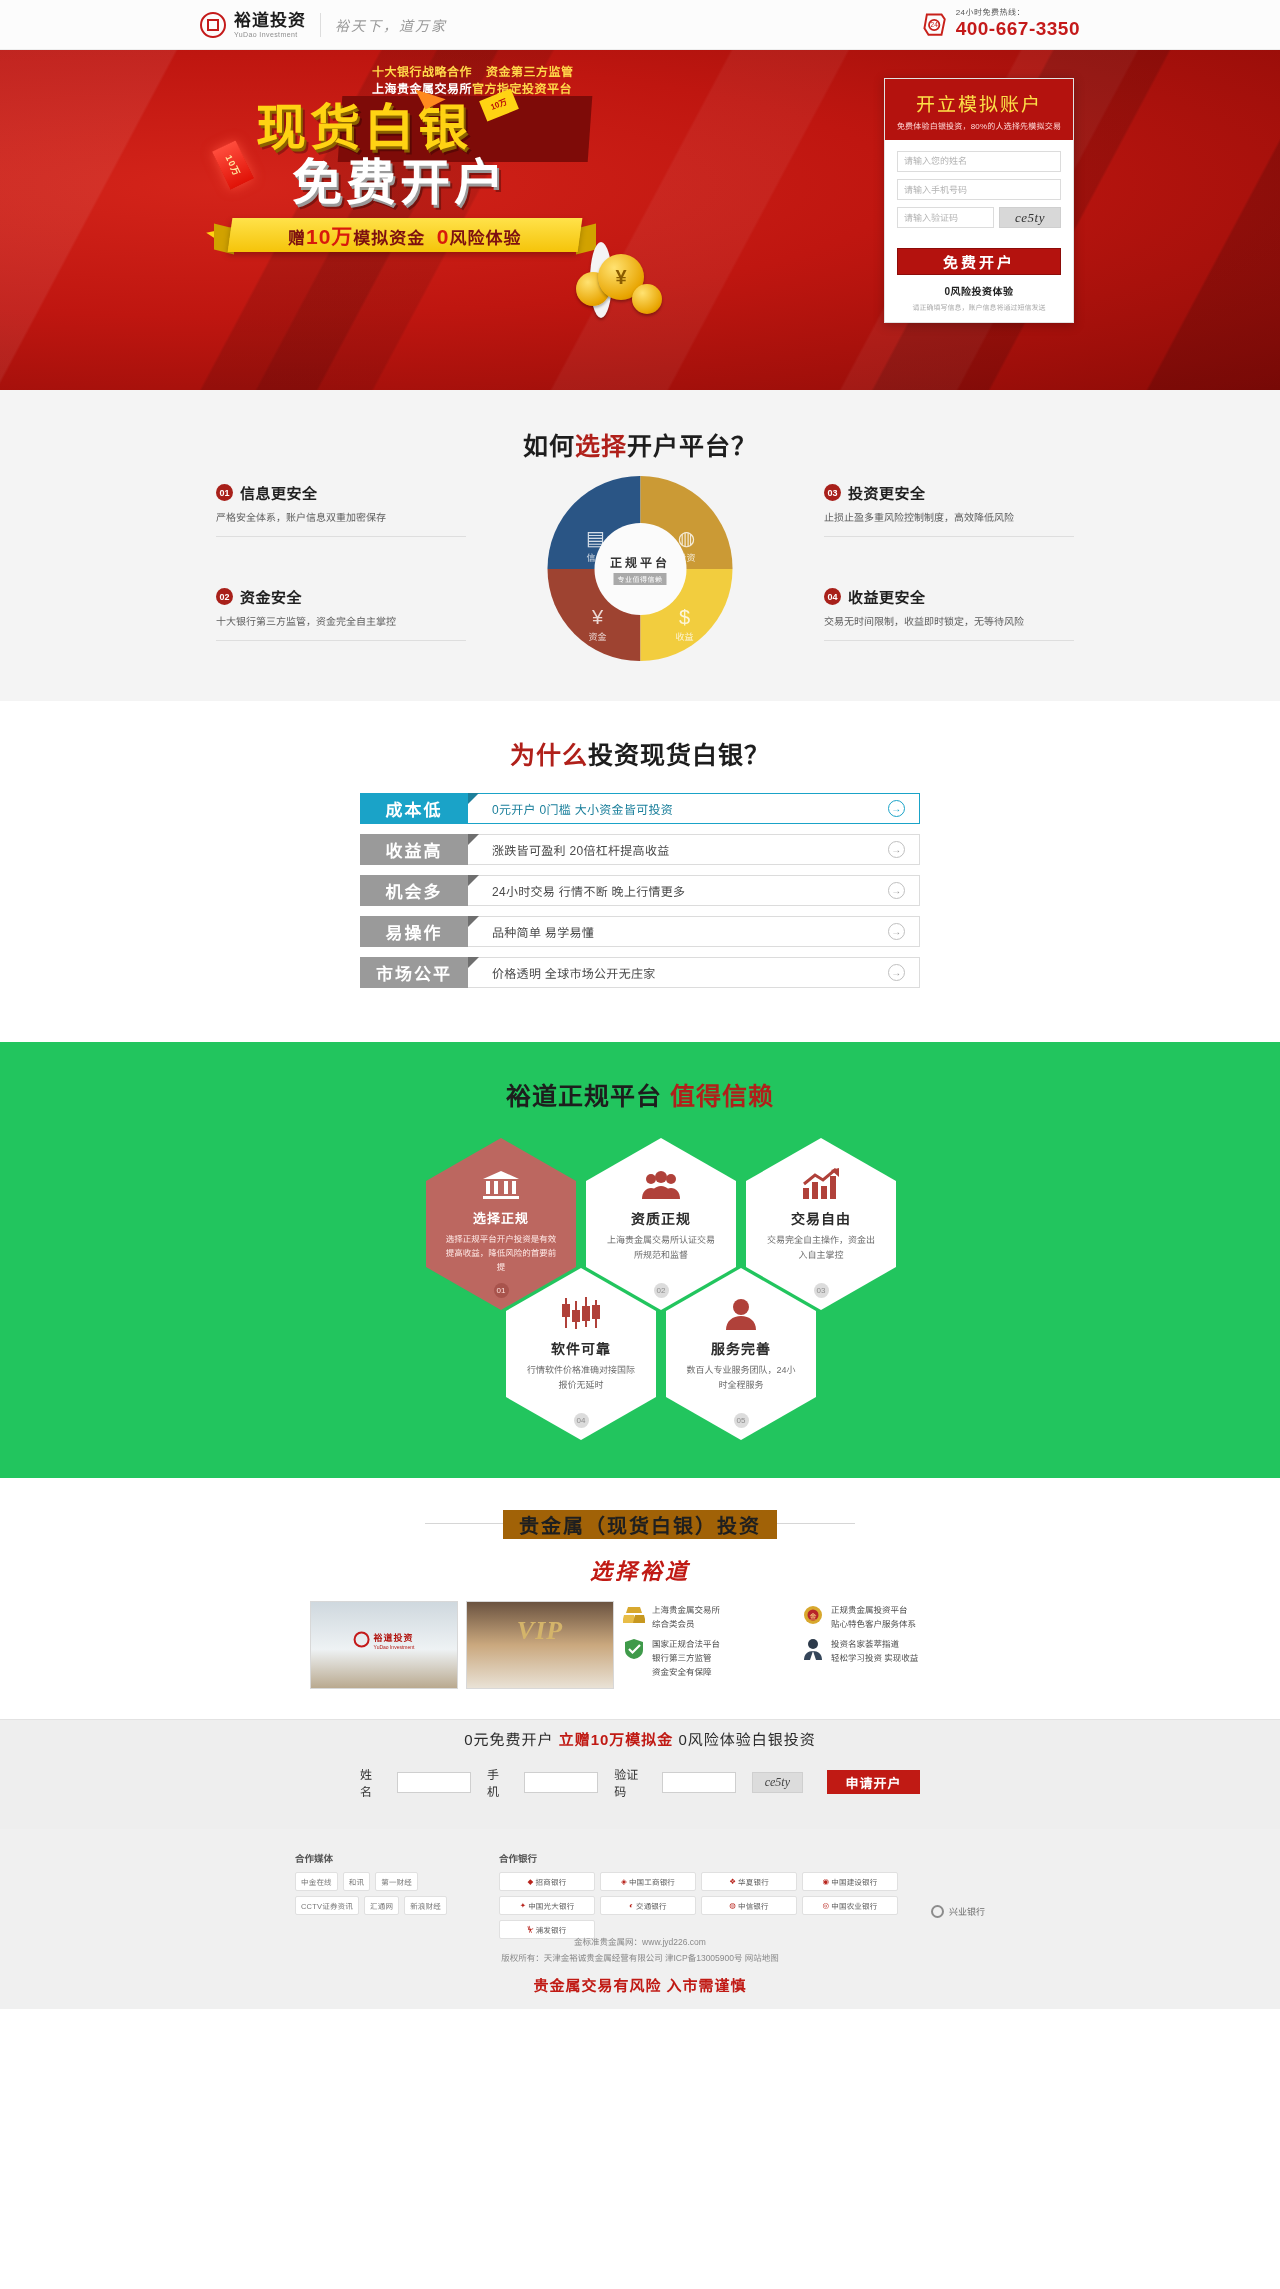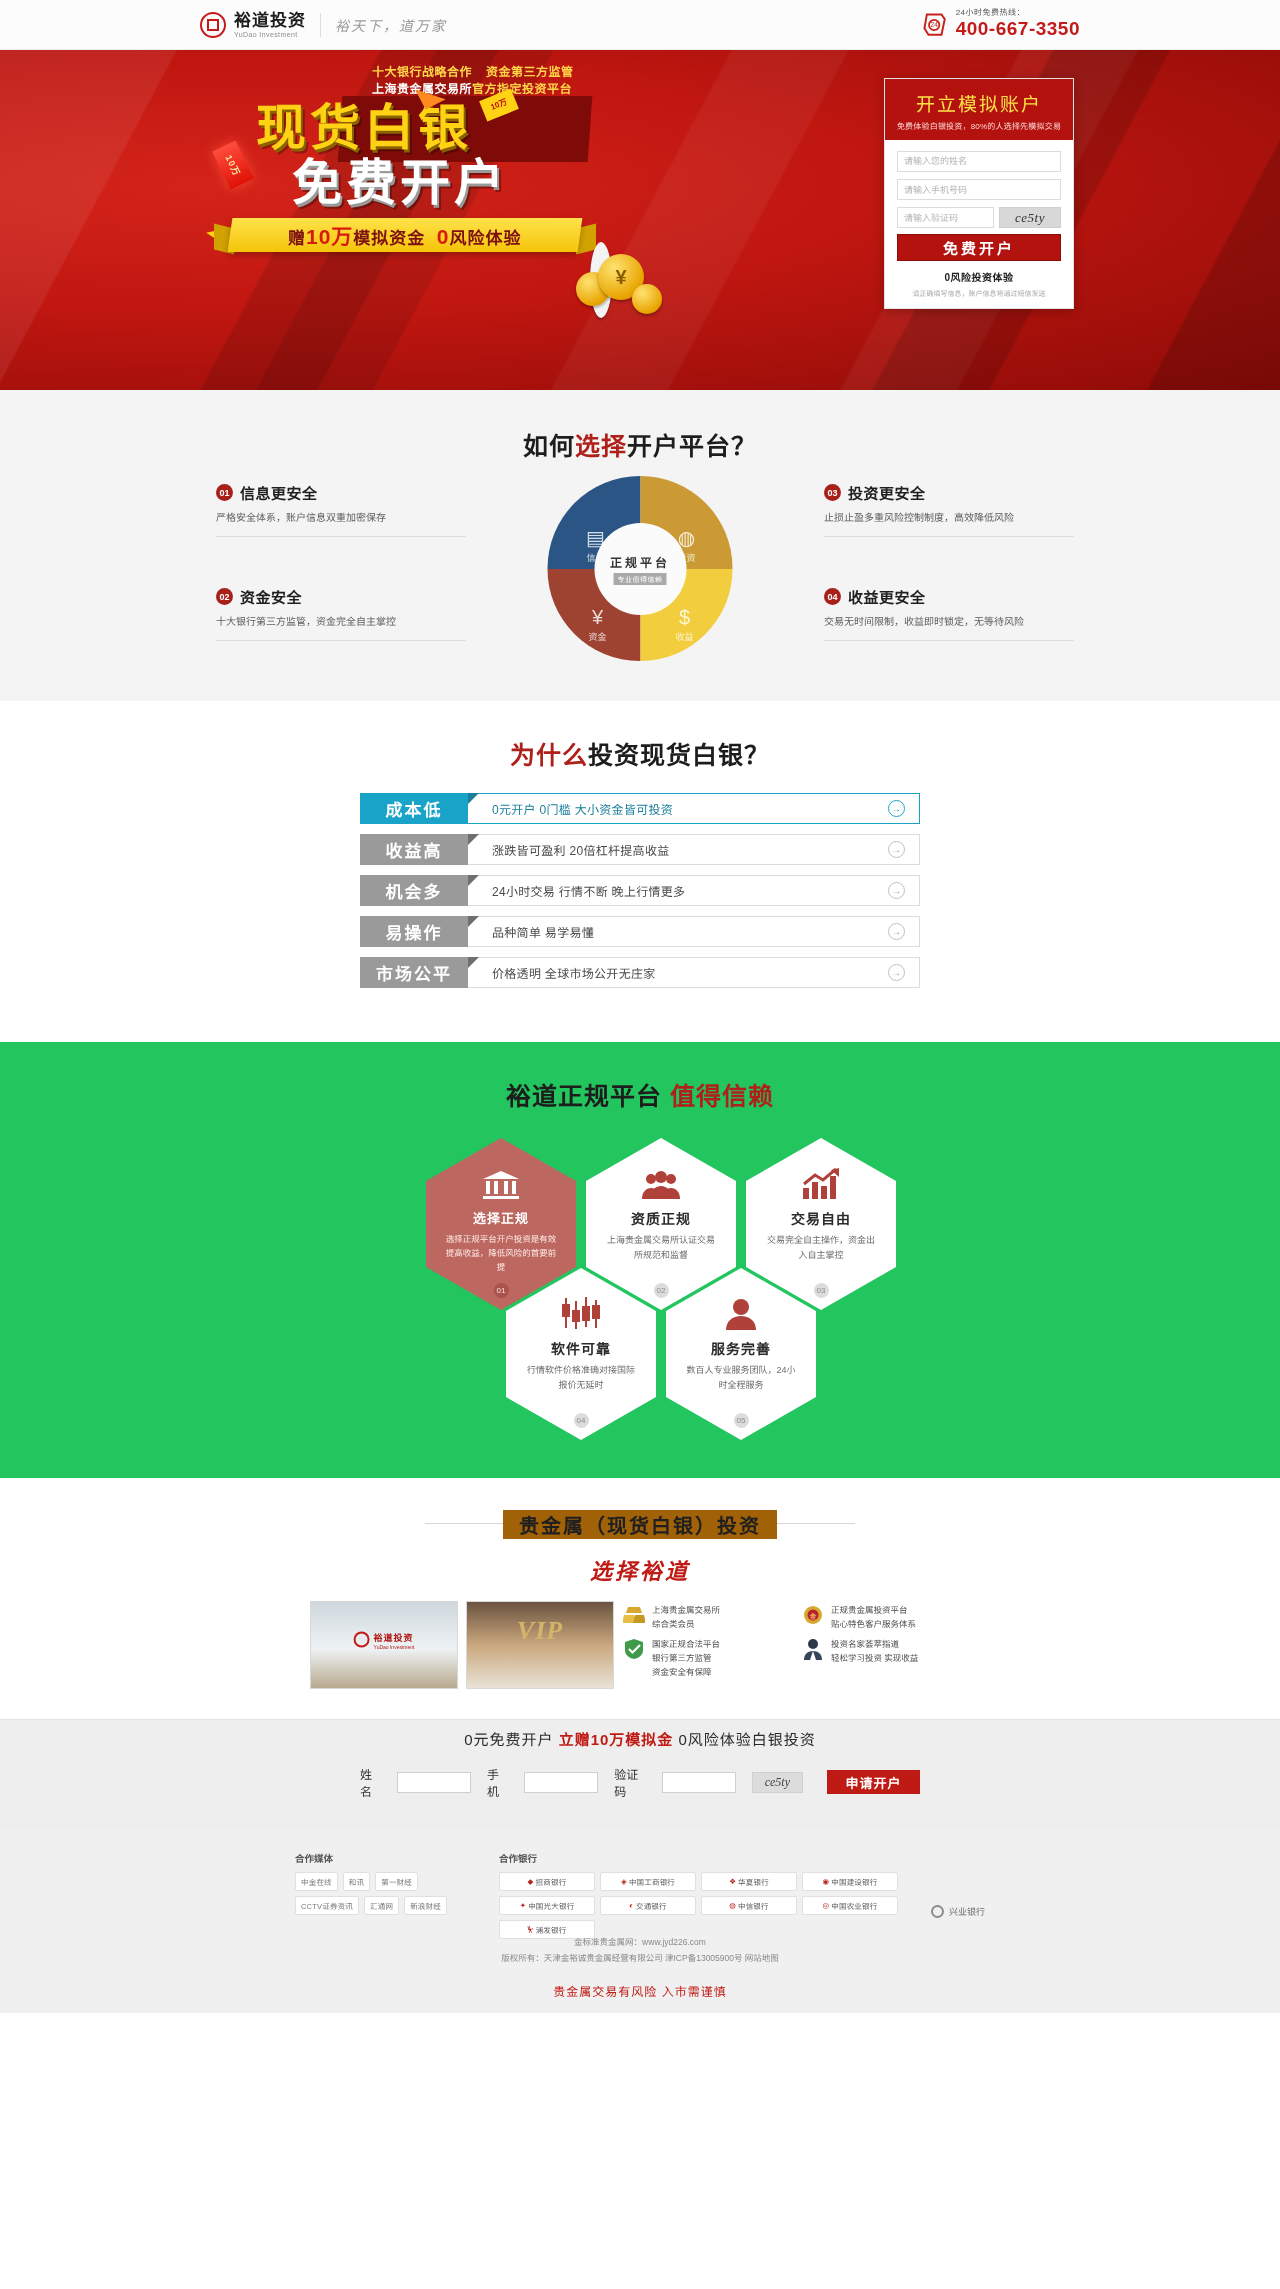--- a/index.html
+++ b/index.html
@@ -127,21 +127,21 @@
   .hform-head { background:#b4120e; padding:10px 8px 9px; text-align:center; }
   .hform-title { font-size:19px; font-weight:normal; color:#fde047; letter-spacing:2px; }
   .hform-sub { font-size:8px; color:#ffd9d7; margin-top:4px; letter-spacing:.2px; }
   .hform-body { padding:10px 12px 10px; }
   .hf-input {
     width:100%; height:21px; border:1px solid #dcdcdc; background:#fff;
     font-size:9px; color:#333; padding:0 6px; margin-bottom:7px; outline:none;
     font-family:inherit;
   }
   .hf-input::placeholder { color:#b3b3b3; }
-  .hf-row { display:flex; gap:5px; margin-bottom:6px; }
+  .hf-row { display:flex; gap:5px; margin-bottom:20px; }
   .hf-row .hf-input { margin-bottom:0; flex:1; }
   .hf-captcha {
     width:62px; height:21px; background:#d8d8d8; border:1px solid #cfcfcf;
     display:flex; align-items:center; justify-content:center;
     font-family:"Liberation Serif","DejaVu Serif",serif; font-style:italic;
     font-size:13px; color:#333; letter-spacing:.5px; flex:none; cursor:pointer;
   }
   .hf-submit {
     width:100%; height:27px; background:#b4120e; border:1px solid #8c0c09;
     color:#fff; font-size:15px; font-weight:bold; letter-spacing:3px;
@@ -308,21 +308,21 @@
     border:1px solid #e0e0e0; background:#fff; border-radius:2px;
     height:19px; padding:0 5px; display:flex; align-items:center; justify-content:center;
     font-size:7.5px; color:#777; letter-spacing:.2px; white-space:nowrap;
   }
   .media-col { width:186px; }
   .bank-col { flex:1; }
   .bank-col .logo-chip { min-width:96px; color:#5c5c5c; }
   .bank-col .logo-chip b { color:#b8241c; font-weight:bold; margin-right:2px; }
   .fbottom { text-align:center; margin-top:16px; padding-bottom:14px; }
   .fline { font-size:8.5px; color:#8a8a8a; line-height:1.9; }
-  .fwarn { margin-top:16px; font-size:12px; font-weight:normal; color:#c01a14; letter-spacing:1px; }
+  .fwarn { margin-top:8px; font-size:15px; font-weight:bold; color:#c01a14; letter-spacing:1px; }
   .fbrand {
     width:690px; margin:0 auto; display:flex; justify-content:flex-end;
     align-items:center; gap:5px; margin-top:-34px; margin-bottom:10px;
   }
   .fbrand-ring { width:13px; height:13px; border-radius:50%; border:2px solid #8c8c8c; }
   .fbrand-tx { font-size:9px; color:#6e6e6e; }
 </style>
 </head>
 <body>
 

